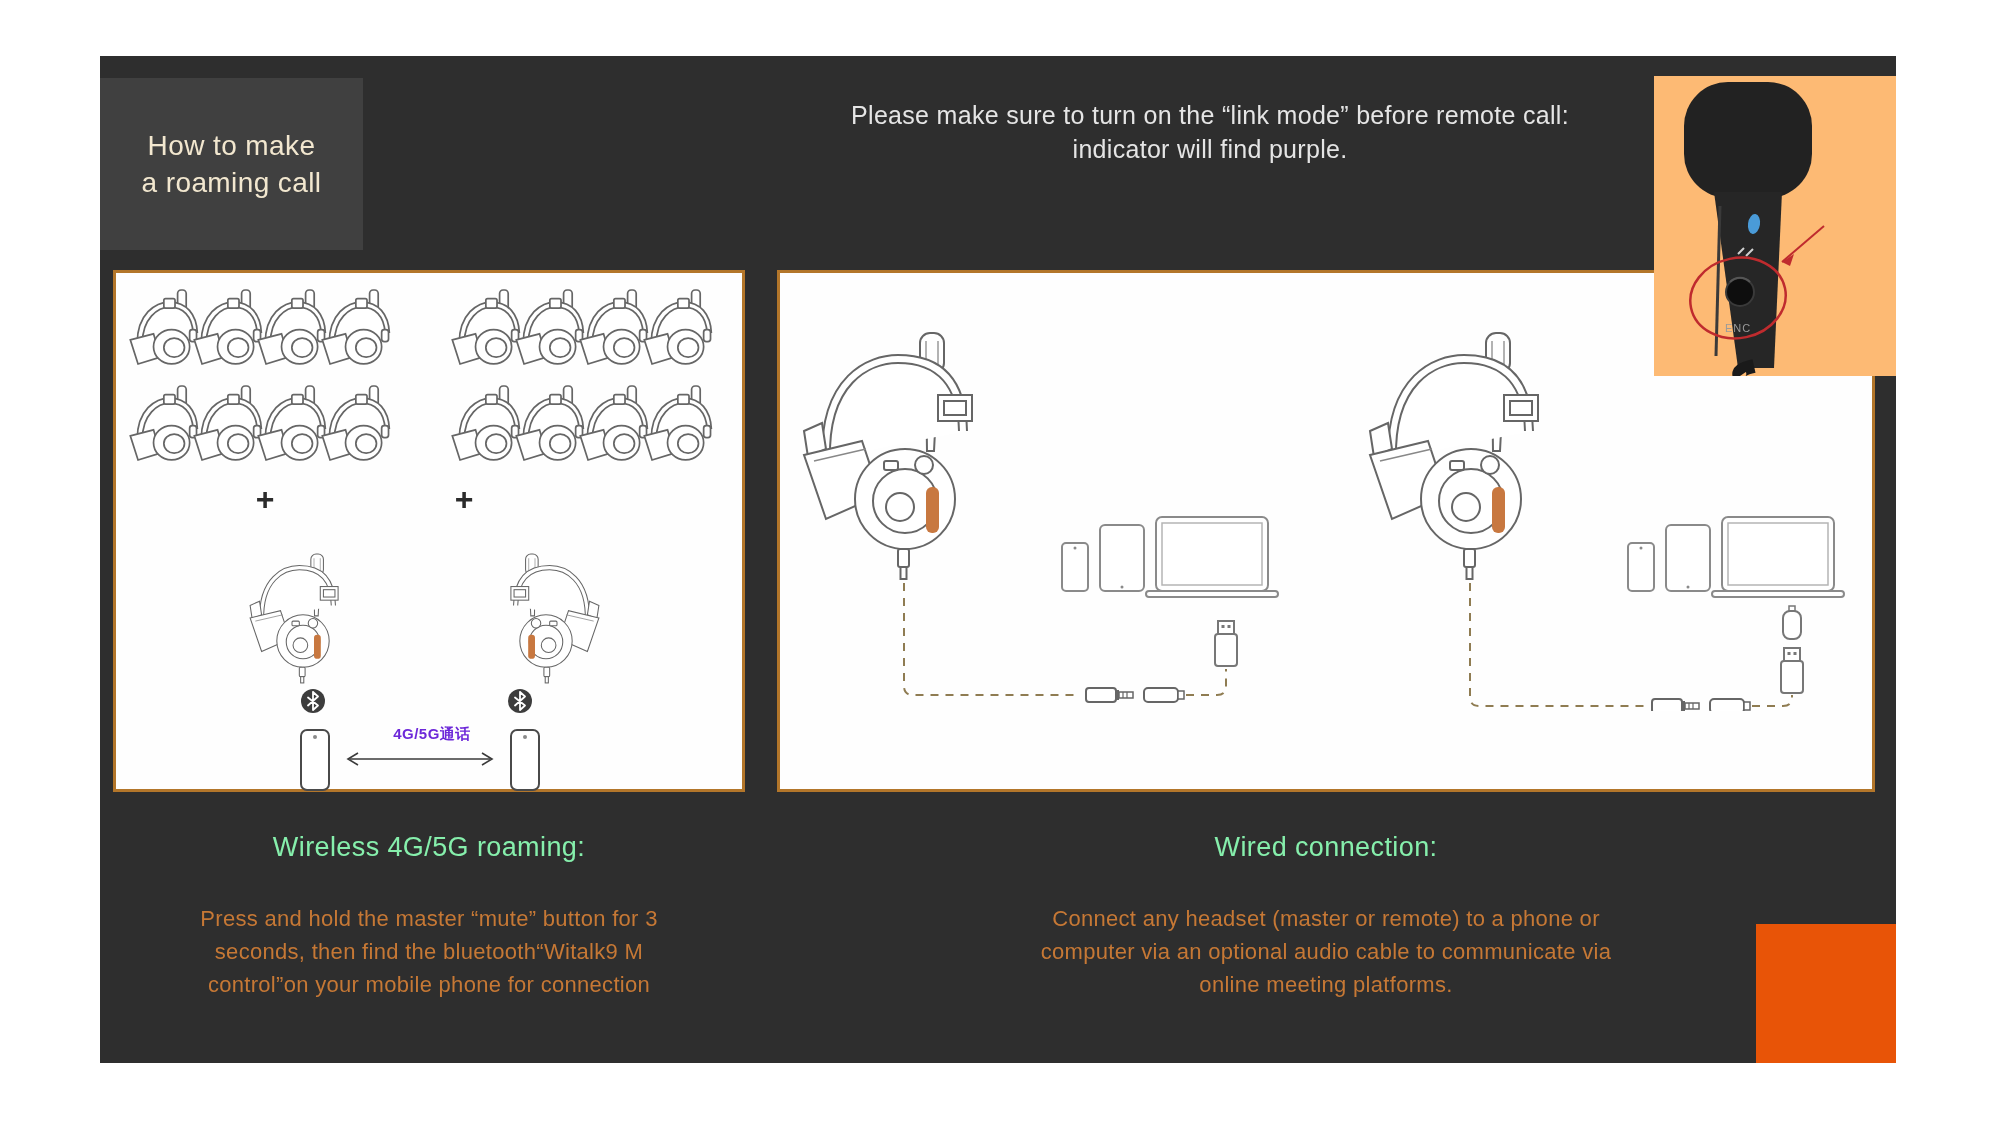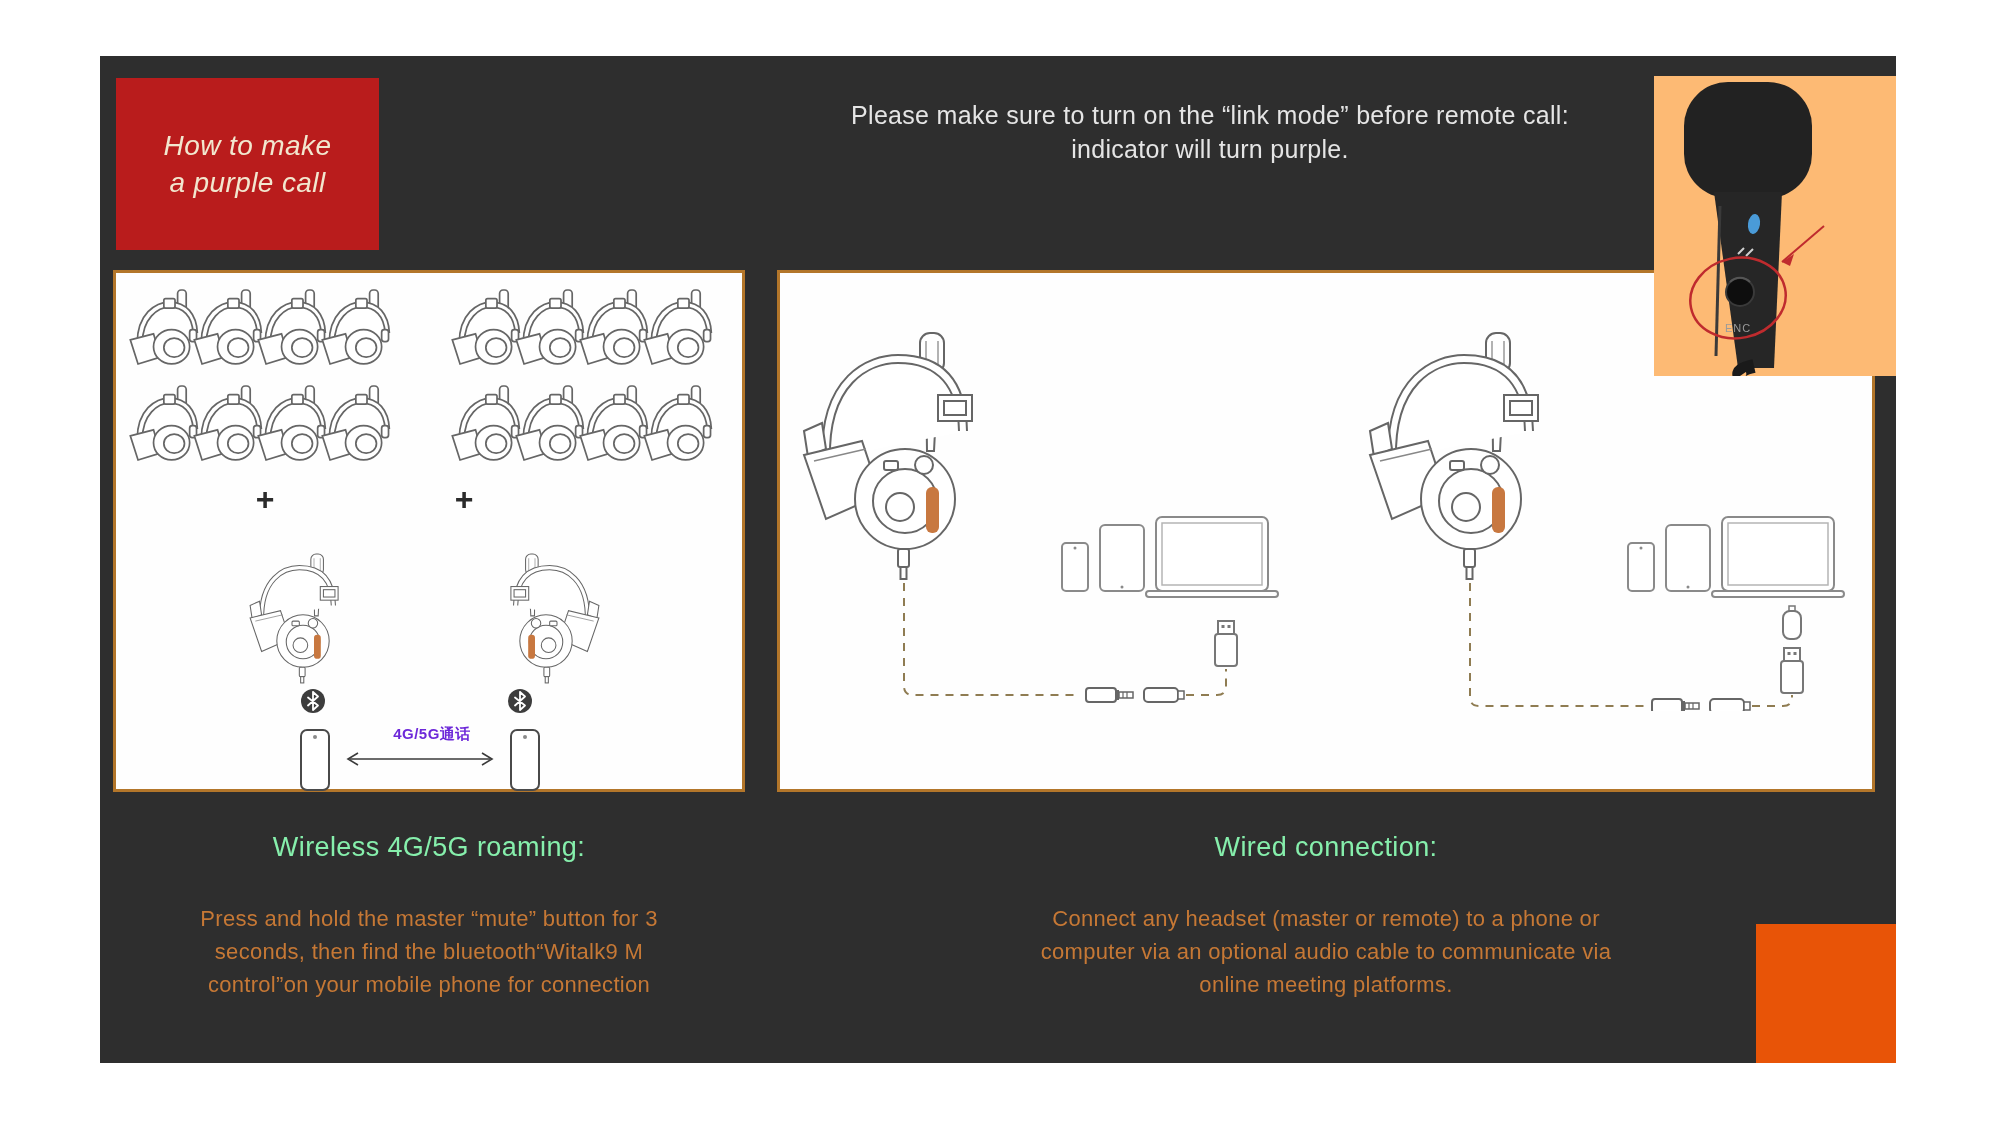--- a/index.html
+++ b/index.html
@@ -2,23 +2,23 @@
 <html><head>
 <meta charset="utf-8">
 <style>
   * { margin:0; padding:0; box-sizing:border-box; }
   html,body { background:#ffffff; width:1995px; height:1121px; overflow:hidden;
               font-family:"Liberation Sans", sans-serif; }
   .stage { position:absolute; left:100px; top:56px; width:1796px; height:1007px;
            background:#2e2e2e; }
 
   
-  .title-box { position:absolute; left:16px; top:22px; width:263px; height:172px;
-               background:#b91c1c; display:flex; flex-direction:column;
-               align-items:center; justify-content:center; z-index:4;font-style:italic; }
+  .title-box { position:absolute; left:0; top:22px; width:263px; height:172px;
+               background:#404040; display:flex; flex-direction:column;
+               align-items:center; justify-content:center; z-index:4; }
   .title-box div { color:#f2e7cf; font-size:28px; line-height:37px; letter-spacing:.4px; }
 
   
   .header-note { position:absolute; left:600px; top:42px; width:1020px; text-align:center; z-index:3; }
   .header-note div { color:#e5e5e5; font-size:25px; line-height:34px; letter-spacing:.3px; }
 
   
   .mic-photo { position:absolute; right:0; top:20px; width:242px; height:300px;
                background:#fdba74; z-index:6; }
 
@@ -139,26 +139,26 @@
       <rect x="0" y="2" width="34" height="14" rx="4" fill="#fff" stroke="#666" stroke-width="2"></rect>
       <rect x="34" y="5" width="6" height="8" fill="#fff" stroke="#666" stroke-width="1.5"></rect>
     </g>
   </defs>
 </svg>
 
 <div class="stage">
 
   <div class="title-box">
     <div>How to make</div>
-    <div>a purple call</div>
+    <div>a roaming call</div>
   </div>
 
   <div class="header-note">
     <div>Please make sure to turn on the “link mode” before remote call:</div>
-    <div>indicator will turn purple.</div>
+    <div>indicator will find purple.</div>
   </div>
 
   <div class="mic-photo">
     <svg width="242" height="300" viewBox="0 0 242 300">
       <rect x="30" y="6" width="128" height="116" rx="44" fill="#222"></rect>
       <polygon points="60,116 128,116 120,292 84,292" fill="#262626"></polygon>
       <path d="M66 130 L62 280" stroke="#3a3a3a" stroke-width="3" fill="none"></path>
       <ellipse cx="100" cy="148" rx="6" ry="10" fill="#4a9bd8" transform="rotate(8 100 148)"></ellipse>
       <path d="M84 178 l6 -6 M92 180 l7 -7" stroke="#cfcfcf" stroke-width="2" fill="none"></path>
       <circle cx="86" cy="216" r="14" fill="#0e0e0e" stroke="#3a3a3a" stroke-width="2"></circle>

